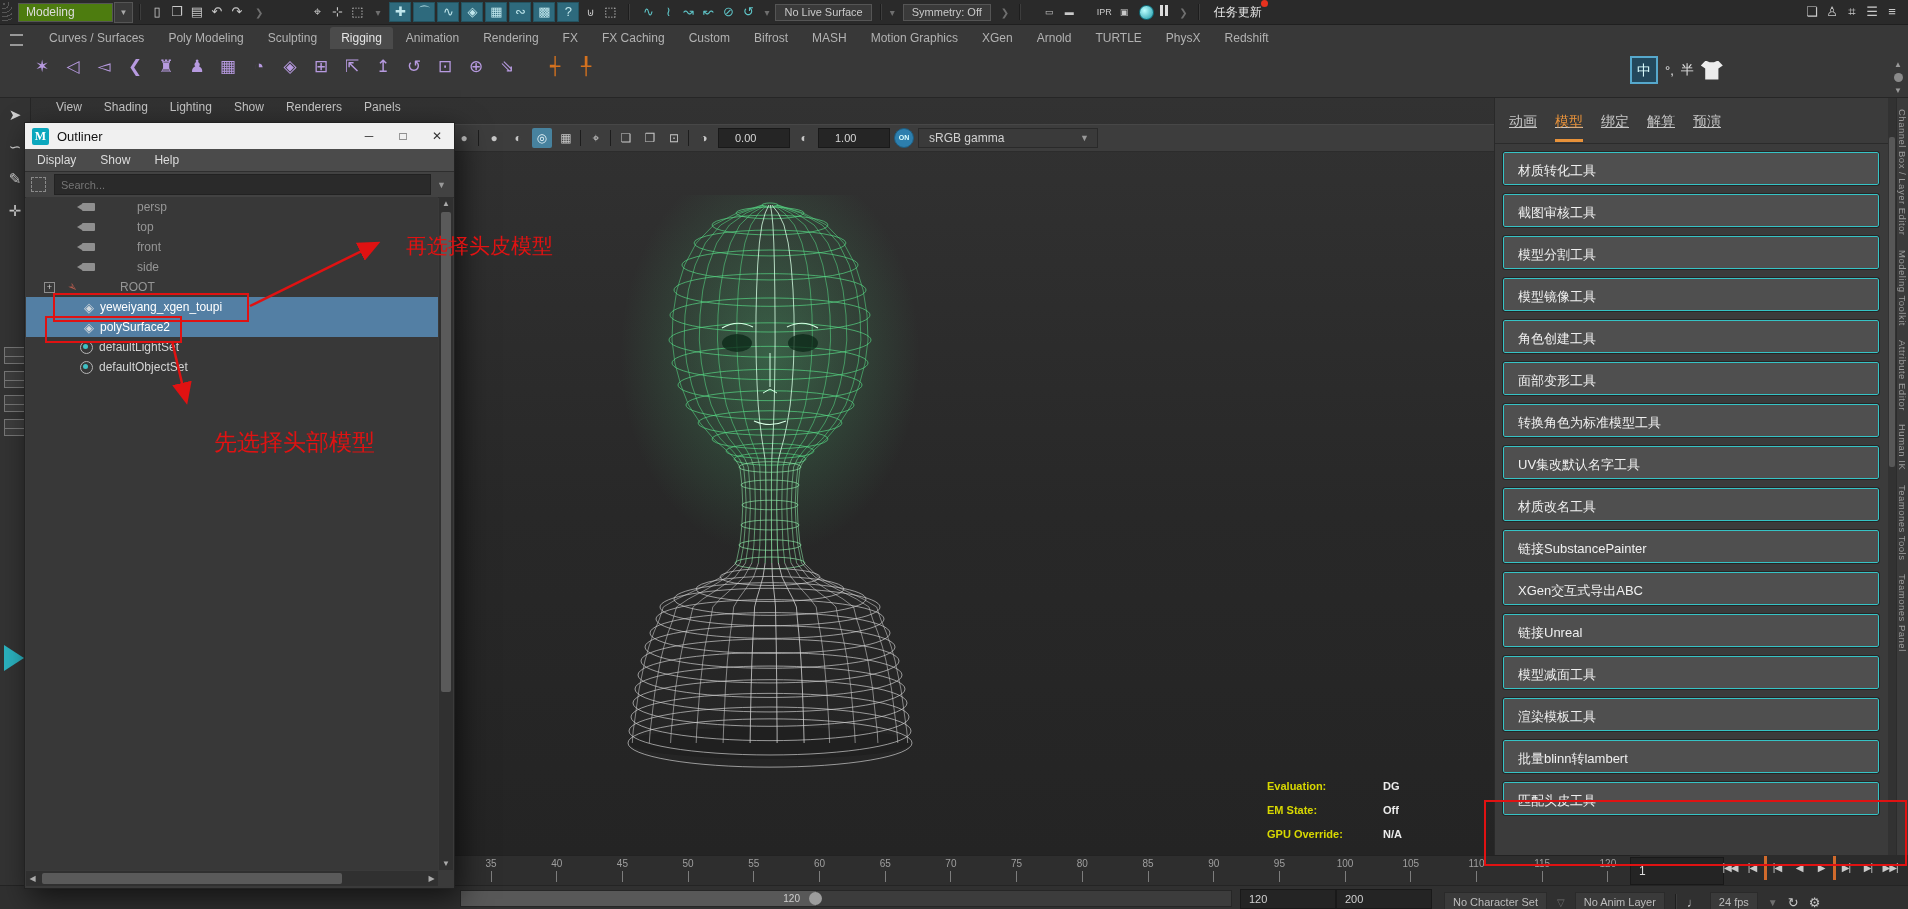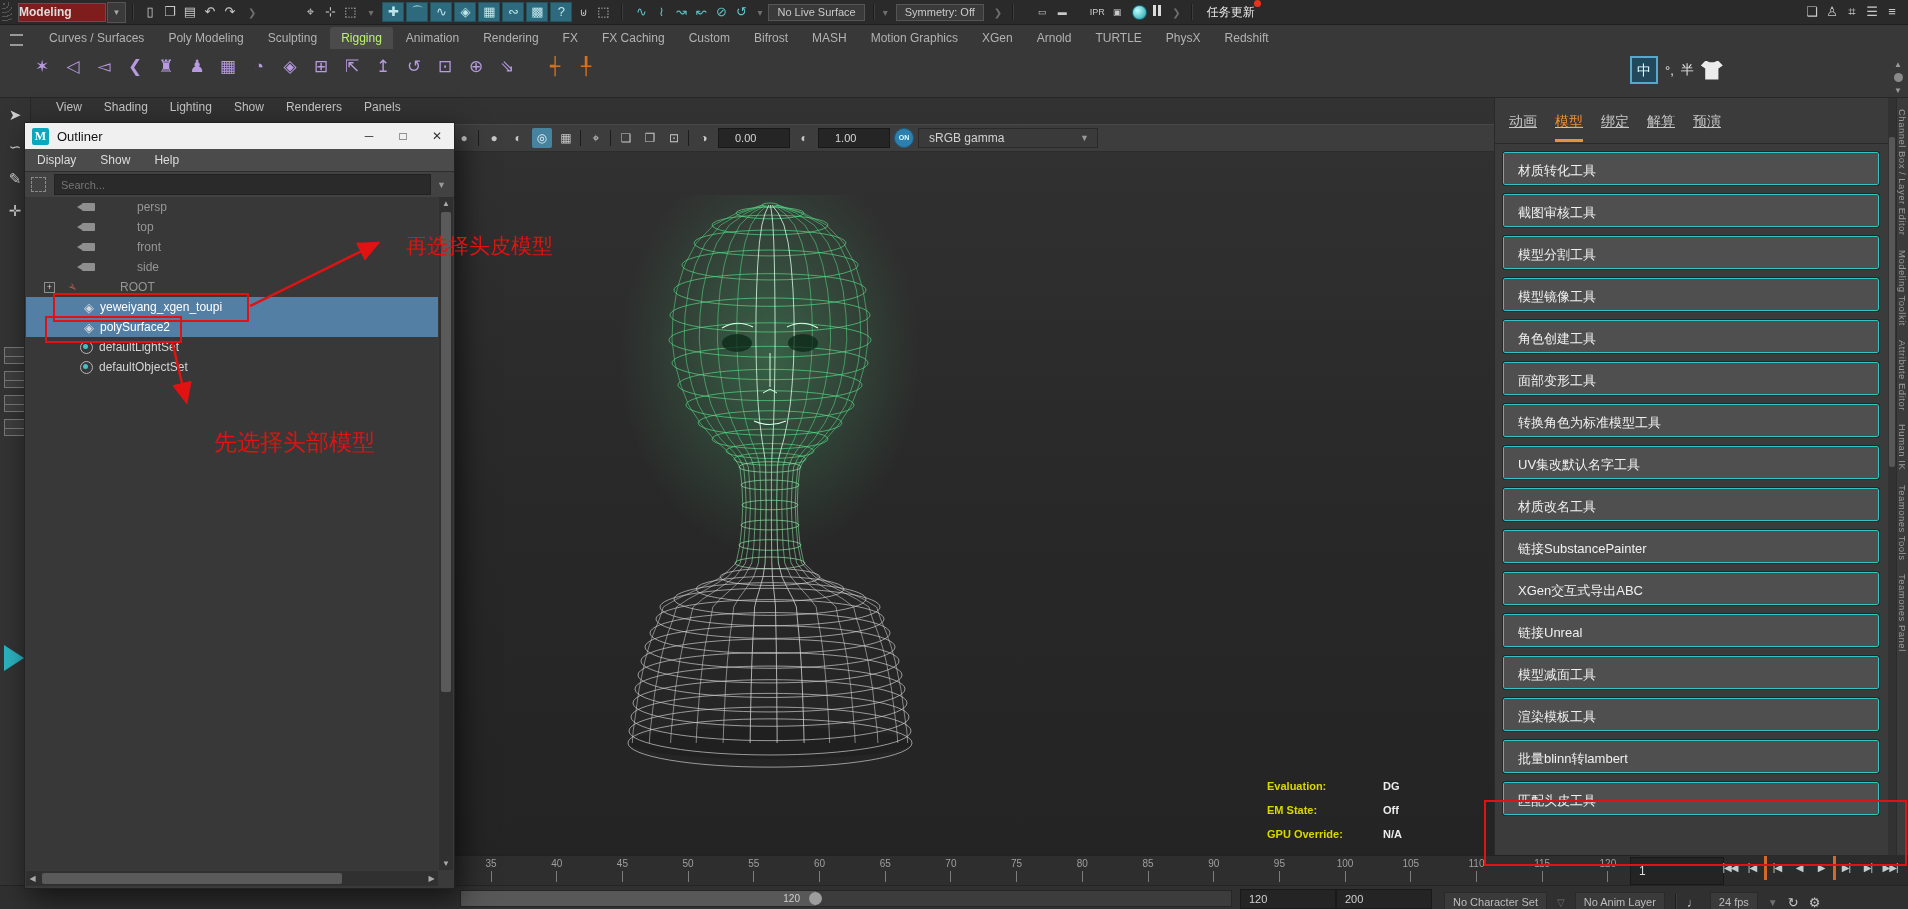--- a/index.html
+++ b/index.html
@@ -7,36 +7,36 @@
         font-family:"Liberation Sans",sans-serif;font-size:12px;color:#c8c8c8;}
   .abs{position:absolute;}
   .sep{width:1px;height:16px;background:#1d1d1d;border-right:1px solid #3d3d3d;display:inline-block;}
   .chev{color:#6f6f6f;font-size:10px;}
 
   
   #topbar{left:0;top:0;width:1908px;height:24px;background:#2a2a2a;border-bottom:1px solid #1f1f1f;
           display:flex;align-items:center;z-index:6;}
   .grip{width:10px;height:20px;margin:0 2px;background:repeating-radial-gradient(circle at 2px 2px,#555 0 1px,transparent 1px 4px);}
   .modebox{display:flex;align-items:center;margin-left:4px;}
-  .modebox .val{width:86px;height:17px;line-height:17px;background:#7f1d1d;border:1px solid #555;color:#ddd;font-weight:bold;}
+  .modebox .val{width:86px;height:17px;line-height:17px;background:#4d7c0f;border:1px solid #555;padding-left:7px;color:#ddd;}
   .modebox .dd{width:17px;height:19px;background:#3a3a3a;border:1px solid #555;margin-left:1px;color:#aaa;
                font-size:8px;text-align:center;line-height:19px;}
   .ticn{display:inline-block;min-width:18px;height:18px;line-height:18px;text-align:center;color:#c9c9c9;font-size:13px;margin:0 1px;}
   .ticn.teal{color:#5fc6c9;}
   .ticn.bgteal{background:#2e6a7d;border:1px solid #245360;color:#bfe6ec;width:20px;}
   .fieldbox{height:15px;line-height:15px;background:#3a3a3a;border:1px solid #555;padding:0 8px;color:#c9c9c9;font-size:11px;}
   .reddot{width:7px;height:7px;border-radius:50%;background:#e8321e;}
   .sphere{width:13px;height:13px;border-radius:50%;background:radial-gradient(circle at 35% 35%,#bff,#1c98a8);border:1px solid #0d6d7a;}
   .pausebars i{display:inline-block;width:3px;height:11px;background:#dcdcdc;margin:0 1px;}
 
   
   #shelfzone{left:0;top:24px;width:1908px;height:73px;background:#383838;border-bottom:1px solid #262626;z-index:5;}
   #shelftabs{position:absolute;left:38px;top:3px;display:flex;gap:2px;}
   .shelf-tab{padding:4px 11px;color:#b2b2b2;font-size:12px;background:#383838;}
-  .shelf-tab.active{background:#4b4b4b;color:#bef264;border-radius:3px 3px 0 0;}
+  .shelf-tab.active{background:#4b4b4b;color:#e5e5e5;border-radius:3px 3px 0 0;}
   #shelficons{position:absolute;left:30px;top:30px;display:flex;align-items:center;gap:7px;}
   .rig-icn{width:24px;height:26px;line-height:26px;text-align:center;color:#b79ae0;font-size:17px;}
   .rig-icn.orange{color:#d5721f;}
   #hamb{position:absolute;left:10px;top:10px;width:13px;height:8px;border-top:2px solid #999;border-bottom:2px solid #999;}
   #zh-group{position:absolute;left:1630px;top:32px;display:flex;align-items:center;gap:7px;}
   #zh-box{width:24px;height:24px;background:#23485c;border:2px solid #56a8cc;color:#dff;
           text-align:center;line-height:24px;font-size:14px;}
   .zh-t{color:#e2e2e2;font-size:13px;}
   #shirt{width:22px;height:19px;background:#ececec;
          clip-path:polygon(22% 0,40% 9%,60% 9%,78% 0,100% 26%,80% 42%,80% 100%,20% 100%,20% 42%,0 26%);}

